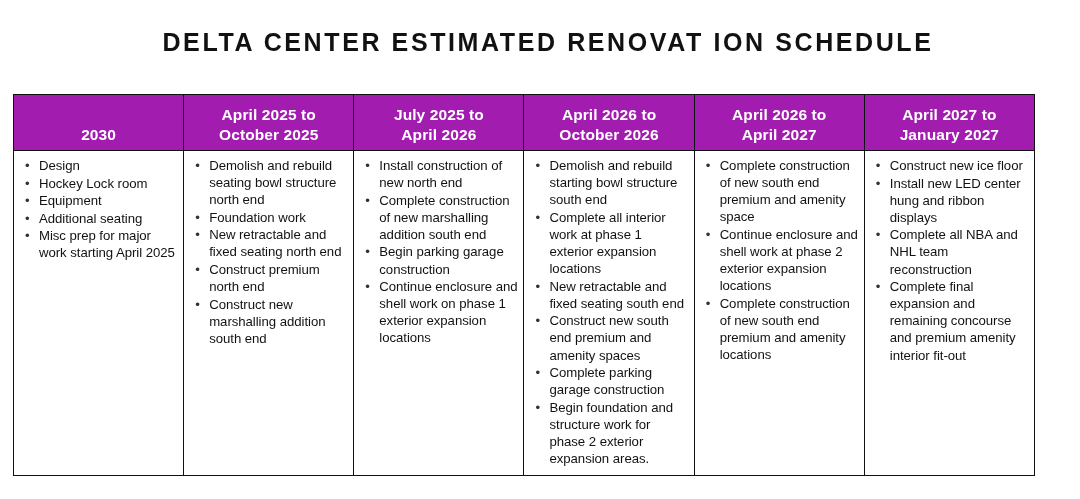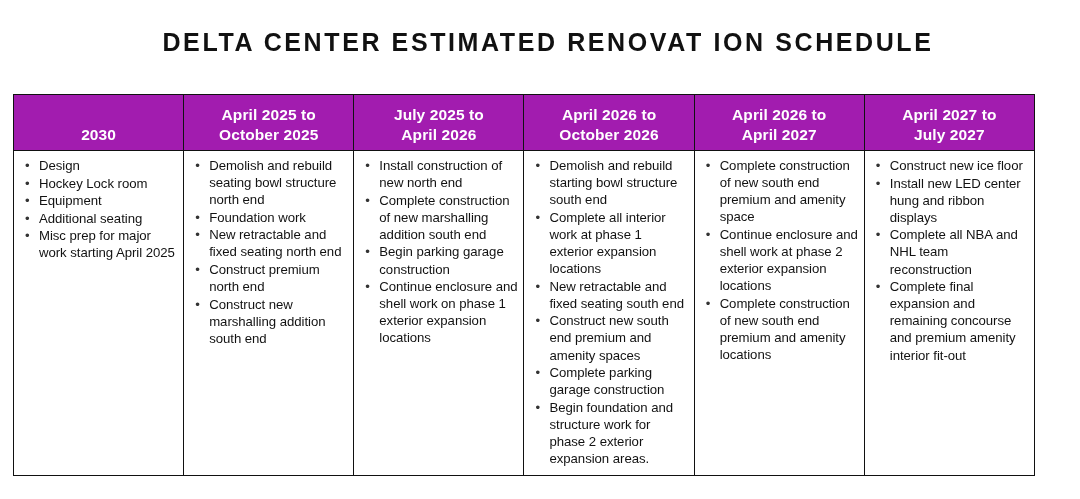--- a/index.html
+++ b/index.html
@@ -129,21 +129,21 @@
       <th>
         <span class="hdr-line">April 2026 to</span>
         <span class="hdr-line">October  2026</span>
       </th>
       <th>
         <span class="hdr-line">April 2026 to</span>
         <span class="hdr-line">April 2027</span>
       </th>
       <th>
         <span class="hdr-line">April 2027 to</span>
-        <span class="hdr-line">July  2027</span>
+        <span class="hdr-line">January  2027</span>
       </th>
     </tr>
   </thead>
   <tbody>
     <tr>
       <td>
         <ul class="bullets">
             <li><span class="bullet-marker">•</span><span>Design</span></li>
             <li><span class="bullet-marker">•</span><span>Hockey Lock room</span></li>
             <li><span class="bullet-marker">•</span><span>Equipment</span></li>

